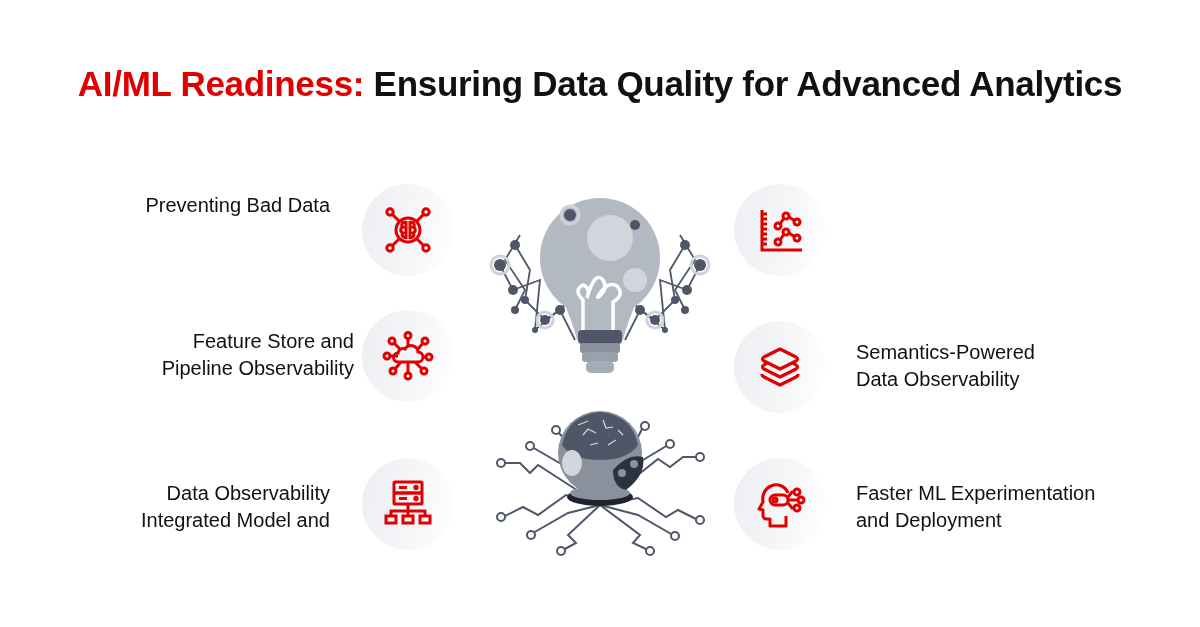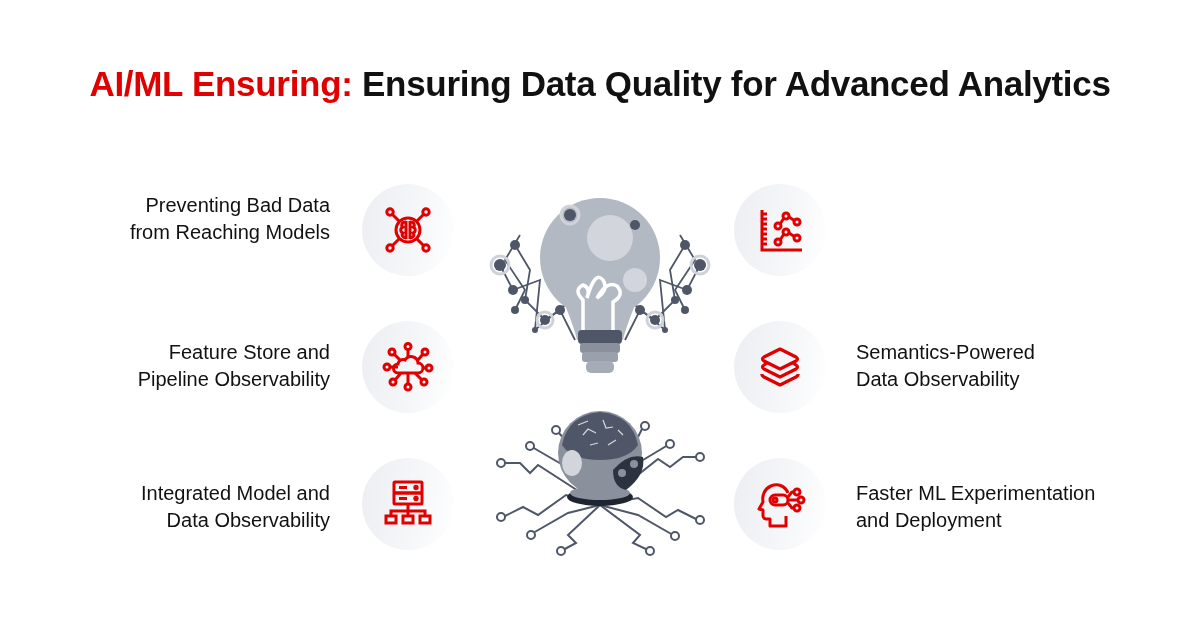--- a/index.html
+++ b/index.html
@@ -24,45 +24,44 @@
   .left .circle { left: 362px; }
   .left .label { right: 190px; text-align: right; width: 330px; }
   .right .circle { left: 0; }
   .right .label { left: 122px; text-align: left; width: 330px; }
   .illus { position: absolute; }
 </style>
 </head>
 <body>
 
 <div class="title">
-  <span class="accent">AI/ML Ensuring:</span>
+  <span class="accent">AI/ML Readiness:</span>
   <span class="main">Ensuring Data Quality for Advanced Analytics</span>
 </div>
 
 <div class="item left" style="left:0; top:184px;">
   <div class="label" style="top:8px;padding-left:32px;">
     <div>Preventing Bad Data</div>
-    <div>from Reaching Models</div>
   </div>
   <div class="circle">
     <svg viewBox="0 0 52 52" fill="none" stroke="#e00000" stroke-width="3">
       <circle cx="26" cy="26" r="12"></circle>
       <path d="M24 17 v18 M28 17 v18"></path>
       <path d="M24 18 c-5 0 -5 4 -3 5 c-3 1 -3 5 0 6 c-2 2 0 5 3 5"></path>
       <path d="M28 18 c5 0 5 4 3 5 c3 1 3 5 0 6 c2 2 0 5 -3 5"></path>
       <path d="M17.5 17.5 L10 10 M34.5 17.5 L42 10 M17.5 34.5 L10 42 M34.5 34.5 L42 42"></path>
       <circle cx="8" cy="8" r="3.2"></circle>
         <circle cx="44" cy="8" r="3.2"></circle>
       <circle cx="8" cy="44" r="3.2"></circle>
         <circle cx="44" cy="44" r="3.2"></circle>
     </svg>
   </div>
 </div>
 
-<div class="item left" style="left:0; top:321px;">
+<div class="item left" style="left:0; top:310px;padding-left:24px;">
   <div class="label" style="top:18px;">
     <div>Feature Store and</div>
     <div>Pipeline Observability</div>
   </div>
   <div class="circle">
     <svg viewBox="0 0 52 52" fill="none" stroke="#e00000" stroke-width="3">
       <path d="M16 32 h20 a5 5 0 0 0 0 -10 a7 7 0 0 0 -13 -3 a5 5 0 0 0 -7 4 a4.5 4.5 0 0 0 0 9 z"></path>
       <path d="M26 15 V8 M26 32 V43 M16 26 H8 M41 27 H44 M18 19 L12 13 M36 19 L41 13 M19 32 L13 39 M33 32 L40 39"></path>
       <circle cx="26" cy="5.5" r="3"></circle>
         <circle cx="26" cy="46" r="3"></circle>
@@ -71,22 +70,22 @@
       <circle cx="10" cy="11" r="3"></circle>
         <circle cx="43" cy="11" r="3"></circle>
       <circle cx="11" cy="41" r="3"></circle>
         <circle cx="42" cy="41" r="3"></circle>
     </svg>
   </div>
 </div>
 
 <div class="item left" style="left:0; top:458px;">
   <div class="label" style="top:22px;">
+    <div>Data Observability</div>
     <div>Integrated Model and</div>
-    <div>Data Observability</div>
   </div>
   <div class="circle">
     <svg viewBox="0 0 52 52" fill="none" stroke="#e00000" stroke-width="3">
       <rect x="12" y="4" width="28" height="11" rx="1"></rect>
       <rect x="12" y="15" width="28" height="11" rx="1"></rect>
       <path d="M17 9.5 h8 M17 20.5 h8"></path>
       <circle cx="34" cy="9.5" r="1.2" fill="#e00000"></circle>
         <circle cx="34" cy="20.5" r="1.2" fill="#e00000"></circle>
       <path d="M26 26 v7 M9 38 v-5 h34 v5 M26 33 v5"></path>
       <rect x="4" y="38" width="10" height="7"></rect>

